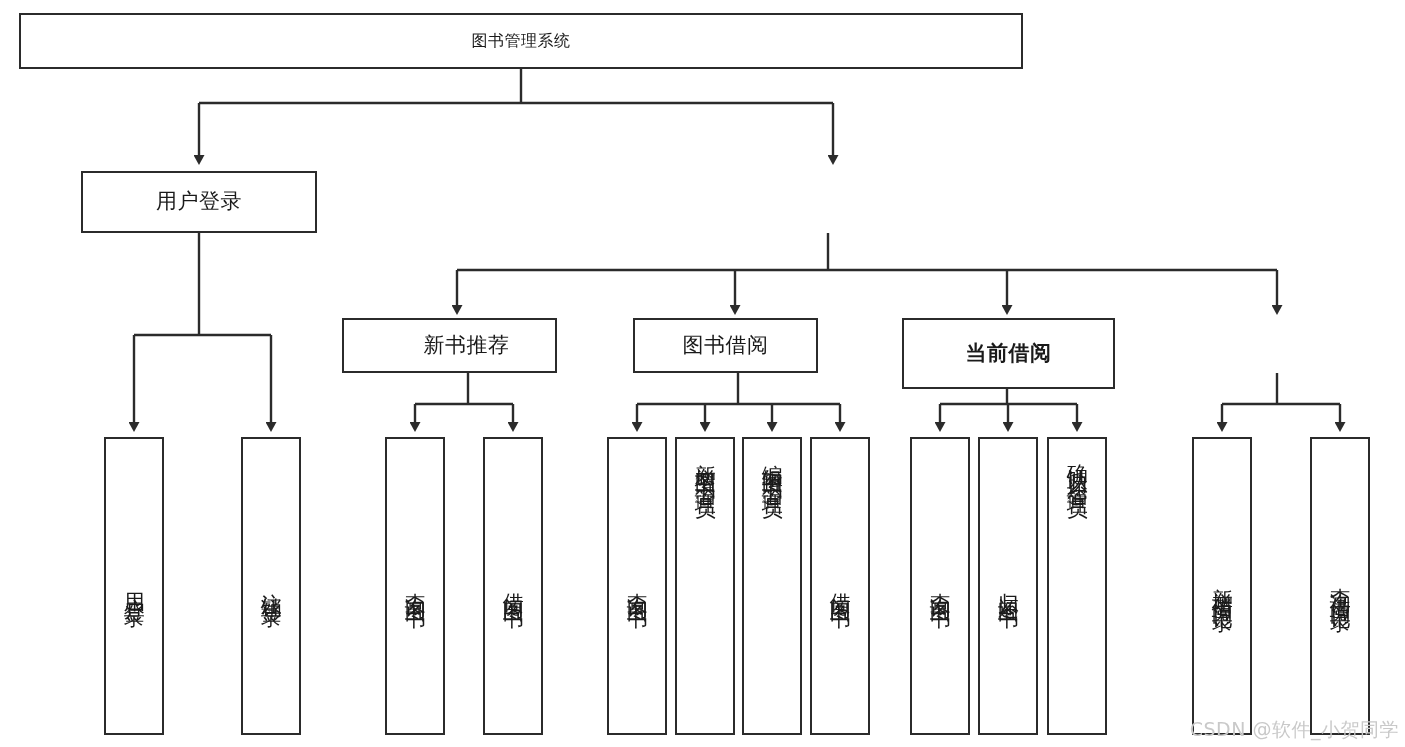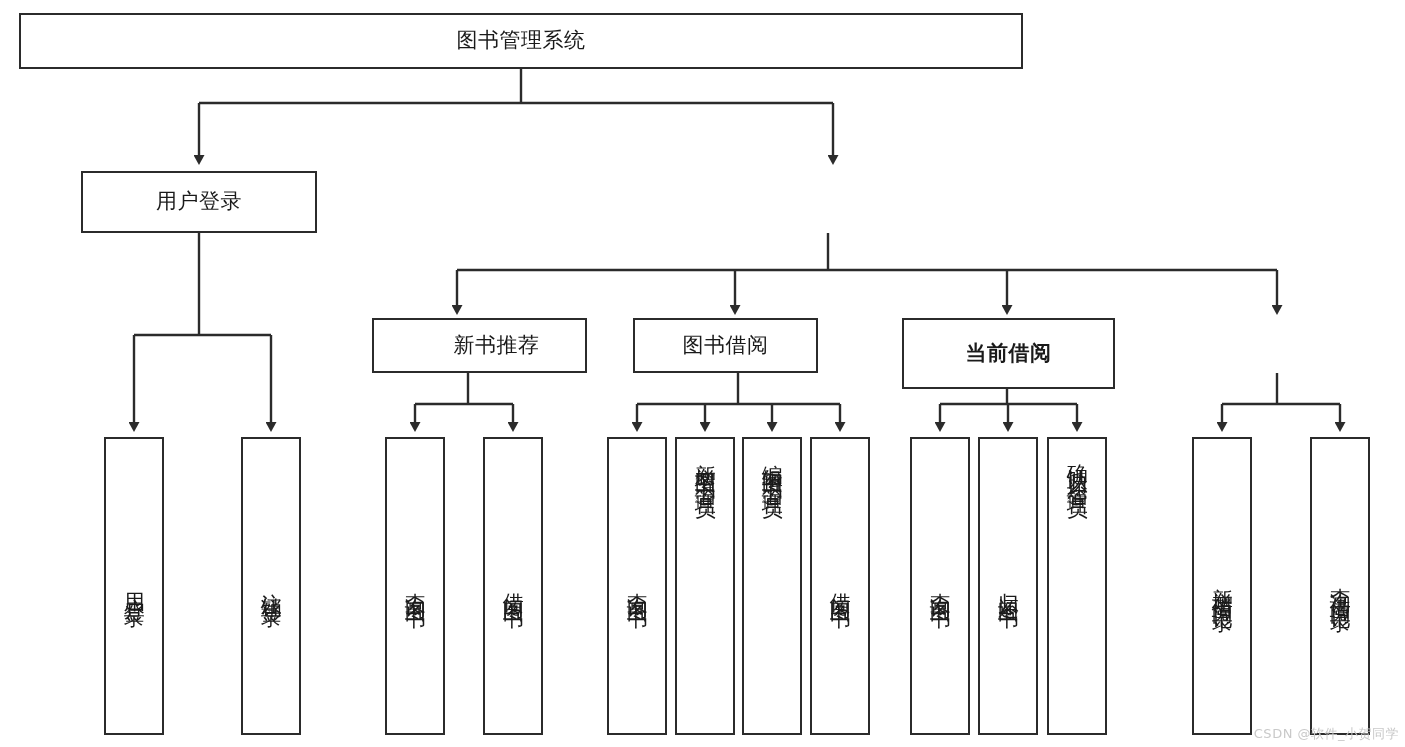--- a/index.html
+++ b/index.html
@@ -22,21 +22,21 @@
     justify-content:center;
     color:#1a1a1a;
   }
   .node.h{ }
   .node.h .label{
     font-size:21px;
     line-height:1.1;
     white-space:nowrap;
     letter-spacing:.5px;
   }
-  .node.root .label{font-size:21px;}
+  .node.root .label{font-size:16px;}
 
   
   .node.v{
     align-items:flex-start;
     justify-content:center;
     padding-top:8px;
   }
   .node.v .label{
     writing-mode:vertical-rl;
     text-orientation:upright;
@@ -45,21 +45,21 @@
     letter-spacing:5px;
     white-space:nowrap;
     display:block;
   }
   .node.v.centered{align-items:center;padding-top:0;}
 
   .watermark{
     position:absolute;
     right:6px;
     bottom:4px;
-    font-size:13px;
+    font-size:19px;
     color:#c9c9c9;
     white-space:nowrap;
     letter-spacing:.5px;
   }
 </style>
 </head>
 <body>
 
 <div id="canvas">
 
@@ -114,21 +114,21 @@
   </svg>
 
   <div class="node h root" style="left:19px;top:13px;width:1004px;height:56px;">
     <span class="label">图书管理系统</span>
   </div>
 
   <div class="node h" style="left:81px;top:171px;width:236px;height:62px;">
     <span class="label">用户登录</span>
   </div>
 
-  <div class="node h" style="left:372px;top:318px;width:215px;height:55px;padding-left:34px;">
+  <div class="node h" style="left:342px;top:318px;width:215px;height:55px;padding-left:34px;">
     <span class="label">新书推荐</span>
   </div>
   <div class="node h" style="left:633px;top:318px;width:185px;height:55px;">
     <span class="label">图书借阅</span>
   </div>
   <div class="node h" style="left:902px;top:318px;width:213px;height:71px;font-weight:bold;">
     <span class="label">当前借阅</span>
   </div>
 
   <div class="node v centered" style="left:104px;top:437px;width:60px;height:298px;">

